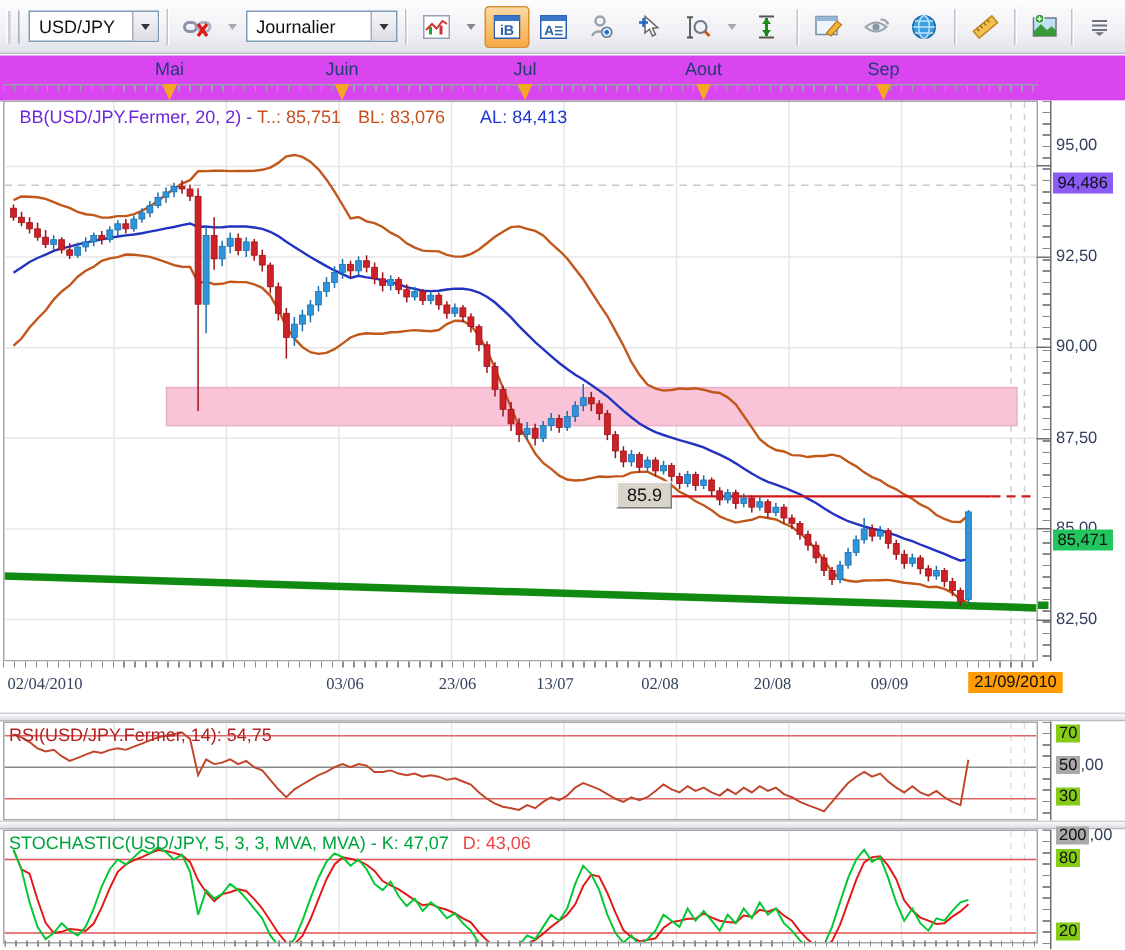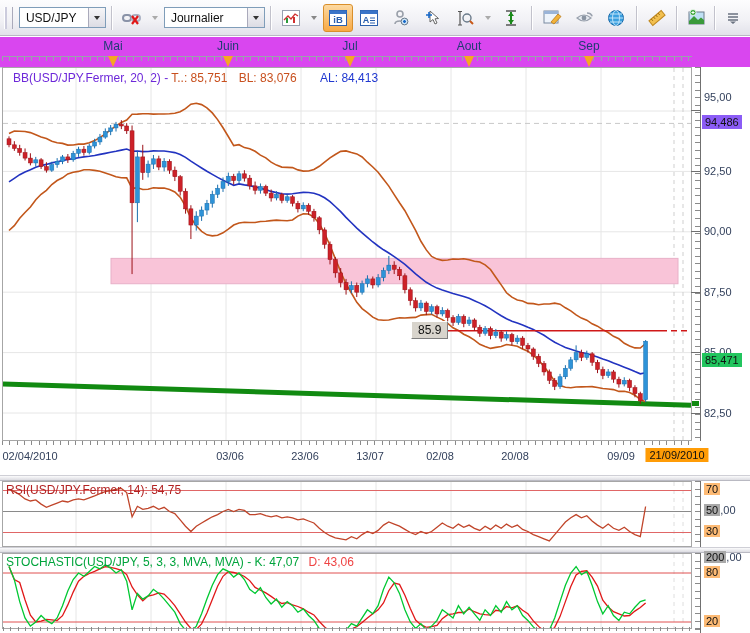--- a/index.html
+++ b/index.html
@@ -39,26 +39,26 @@
   .ind-header{position:absolute;left:3px;top:1px;font-size:12px;white-space:nowrap;z-index:5;}
   
   .yaxis{position:absolute;left:692px;width:58px;background:#fff;}
   .yaxis .ruler{position:absolute;left:8px;top:0;width:1px;height:100%;background:#707070;}
   .yaxis .ticks{position:absolute;left:3px;top:0;width:5px;height:100%;
      background:repeating-linear-gradient(180deg,#8a8a8a 0,#8a8a8a 1px,transparent 1px,transparent 7.55px);}
   .ylab{position:absolute;left:12px;transform:translateY(-50%);font-size:11px;color:#33415c;white-space:nowrap;}
   .ymajor{position:absolute;left:-1px;width:10px;height:1px;background:#707070;}
   .badge{position:absolute;left:10px;transform:translateY(-50%);font-size:11px;color:#101010;padding:1px 3px;white-space:nowrap;}
   .lvl{padding:0 2px;font-size:11px;color:#101010;}
-  .lvl-red{background:#fdba74;}
+  .lvl-red{background:#84cc16;}
   .lvl-gray{background:#a9a9a9;}
   .xaxis{position:absolute;left:0;top:441px;width:750px;height:26px;background:#fff;}
   .xaxis .ticks{position:absolute;left:2px;top:0;width:690px;height:4px;
      background:repeating-linear-gradient(90deg,#8a8a8a 0,#8a8a8a 1px,transparent 1px,transparent 7.3px);}
-  .xlab{position:absolute;top:9px;transform:translateX(-50%);font-size:11px;color:#33415c;white-space:nowrap;}
+  .xlab{position:absolute;top:9px;transform:translateX(-50%);font-size:11px;color:#33415c;white-space:nowrap;font-family:Liberation Serif, serif;}
   .xbadge{position:absolute;top:7px;transform:translateX(-50%);font-size:11px;background:#ff9c06;color:#101010;padding:1px 4px;}
   .splitter{position:absolute;left:0;width:750px;height:6px;
      background:linear-gradient(#fbfbfc,#dcdce2);border-top:1px solid #cfcfd6;border-bottom:1px solid #b9b9c2;box-sizing:border-box;}
   .anno-box{position:absolute;background:#d8d4cc;border-top:1px solid #fff;border-left:1px solid #fff;
      border-right:1px solid #7f7f7f;border-bottom:1px solid #7f7f7f;font-size:12px;color:#111;
      padding:1px 6px;z-index:6;}
   .green-ext{position:absolute;background:#118a11;z-index:4;}
 </style>
 </head>
 <body>
@@ -526,21 +526,21 @@
   <div class="xaxis">
     <div class="ticks"></div>
     <div id="main-xlabels">
         <div class="xlab" style="left: 30px;">02/04/2010</div>
         <div class="xlab" style="left: 155px; margin-top: 32px;">14/05</div>
         <div class="xlab" style="left: 230px;">03/06</div>
         <div class="xlab" style="left: 305px;">23/06</div>
         <div class="xlab" style="left: 370px;">13/07</div>
         <div class="xlab" style="left: 440px;">02/08</div>
         <div class="xlab" style="left: 515px;">20/08</div>
-        <div class="xlab" style="left: 621px;">09/09</div>
+        <div class="xlab" style="left: 593px;">09/09</div>
       </div>
     <div class="xbadge" id="xbadge" style="left: 677px;">21/09/2010</div>
   </div>
 
   <div class="splitter" style="top:475px"></div>
 
   <div id="rsi-panel" class="panel">
     <svg id="rsi-svg" width="688" height="64">
         <line x1="73" y1="0" x2="73" y2="64" stroke="#e6e6e6"></line>
         <line x1="148" y1="0" x2="148" y2="64" stroke="#e6e6e6"></line>

